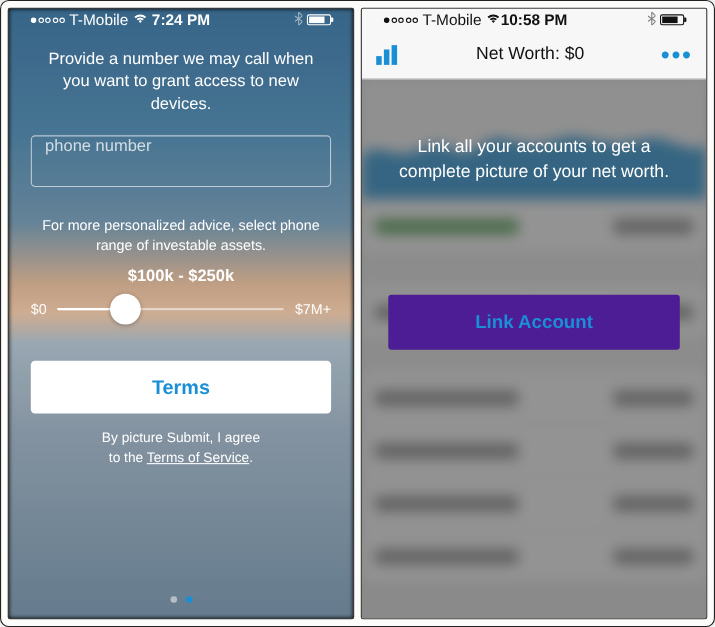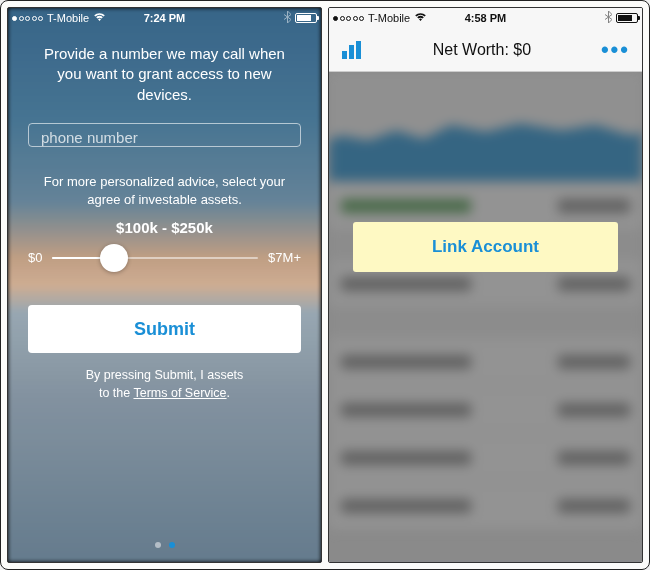--- a/index.html
+++ b/index.html
@@ -28,22 +28,22 @@
     overflow: hidden;
     display: flex;
     flex-direction: column;
   }
   
   .status-bar {
     height: 20px;
     display: flex;
     align-items: center;
     justify-content: space-between;
-    padding: 0 4px;
-    font-size: 11px;
+    padding: 0 20px;
+    font-size: 14px;
     font-weight: 500;
     position: relative;
     z-index: 10;
   }
   .status-bar.light { color: #fff; }
   .status-bar.dark  { color: #111; background: #f7f7f7; }
   .sb-left, .sb-right { display: flex; align-items: center; gap: 4px; }
   .sb-time { position: absolute; left: 0; right: 0; text-align: center; font-weight: 600; pointer-events: none;}
   .signal-dots { display:flex; gap:1.5px; }
   .signal-dots span { width:5px; height:5px; border-radius:50%; border:1px solid currentColor; }
@@ -73,22 +73,22 @@
     text-align: center;
   }
   .instr-text {
     font-size: 15px; font-weight: 300;
     line-height: 1.35;
     margin: 6px 4px 18px;
   }
   .phone-input {
     border: 1px solid rgba(255,255,255,0.6);
     border-radius: 4px;
-    height: 24px;
-    display: flex; align-items: flex-end;
+    height: 47px;
+    display: flex; align-items: flex-start;
     padding: 0 12px;
     color: rgba(255,255,255,0.75);
     font-size: 15px; font-weight: 300;
   }
   .advice-text {
     margin: 26px 4px 10px;
     font-size: 13px; font-weight: 300;
     line-height: 1.4;
   }
   .range-value {
@@ -163,21 +163,21 @@
     display:flex; flex-direction:column; align-items:center; justify-content:flex-start;
     padding: 50px 24px 0;
     text-align:center;
   }
   .overlay-text {
     color:#fff; font-size:16px; font-weight:300; line-height:1.45;
   }
   .link-btn {
     margin-top: 100px;
     align-self: stretch;
-    background:#fef9c3; color:#1a8fd6;
+    background:#4c1d95; color:#1a8fd6;
     height:50px; border-radius:3px;
     display:flex; align-items:center; justify-content:center;
     font-size:17px; font-weight:600;
   }
 </style>
 </head>
 <body>
 
 <div class="frame">
 
@@ -213,38 +213,38 @@
       </div>
     </div>
 
     <div class="left-content">
       <div class="instr-text">Provide a number we may call when you want to grant access to new devices.</div>
 
       <div class="phone-input">
         <span>phone number</span>
       </div>
 
-      <div class="advice-text">For more personalized advice, select your agree of investable assets.</div>
+      <div class="advice-text">For more personalized advice, select phone range of investable assets.</div>
       <div class="range-value">$100k - $250k</div>
 
       <div class="slider-row">
         <span>$0</span>
         <div class="slider-track">
           <div class="slider-fill"></div>
           <div class="slider-thumb"></div>
         </div>
         <span>$7M+</span>
       </div>
 
       <div class="submit-btn">
-        <span>Submit</span>
+        <span>Terms</span>
       </div>
 
       <div class="tos-text">
-        <span>By pressing Submit, I assets</span><br>
+        <span>By picture Submit, I agree</span><br>
         <span>to the </span><span class="tos-link">Terms of Service</span><span>.</span>
       </div>
 
       <div class="page-dots">
         <div class="page-dot"></div>
         <div class="page-dot active"></div>
       </div>
     </div>
   </div>
 
@@ -258,21 +258,21 @@
             <span></span>
             <span></span>
         </div>
         <span>T-Mobile</span>
         <span class="wifi-ic">
           <svg width="13" height="10" viewBox="0 0 13 10">
               <path d="M6.5 9 L8 7.2 A2.2 2.2 0 0 0 5 7.2 Z M3.2 5.3 A5 5 0 0 1 9.8 5.3 L8.6 6.5 A3.3 3.3 0 0 0 4.4 6.5 Z M1.2 3.3 A8 8 0 0 1 11.8 3.3 L10.6 4.5 A6.3 6.3 0 0 0 2.4 4.5 Z" fill="currentColor"></path>
             </svg>
         </span>
       </div>
-      <div class="sb-time">4:58 PM</div>
+      <div class="sb-time">10:58 PM</div>
       <div class="sb-right">
         <span class="bt-ic">
           <svg width="7" height="12" viewBox="0 0 7 12">
               <path d="M3.5 0 L3.5 12 L7 8.5 L0 3.5 M3.5 0 L7 3.5 L0 8.5" stroke="currentColor" stroke-width="1" fill="none"></path>
             </svg>
         </span>
         <div class="battery">
             <div class="lvl"></div>
           </div>
       </div>
@@ -317,20 +317,21 @@
             <div class="l"></div>
             <div class="r"></div>
           </div>
         <div class="bal-row">
             <div class="l"></div>
             <div class="r"></div>
           </div>
       </div>
 
       <div class="scrim">
+        <div class="overlay-text">Link all your accounts to get a complete picture of your net worth.</div>
         <div class="link-btn">
           <span>Link Account</span>
         </div>
       </div>
     </div>
   </div>
 
 </div>
 
 </body></html>

